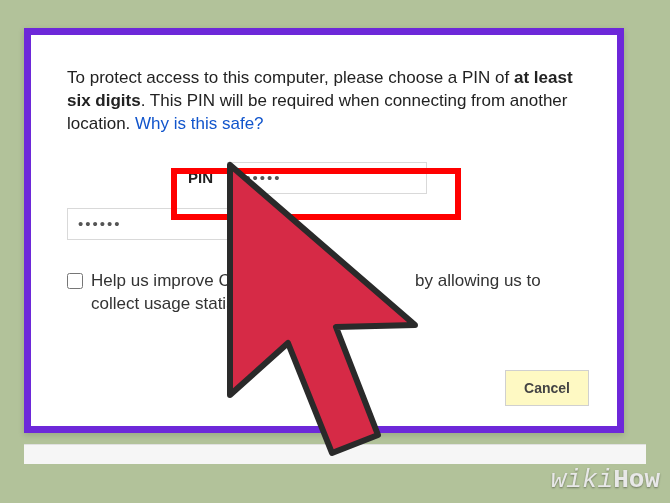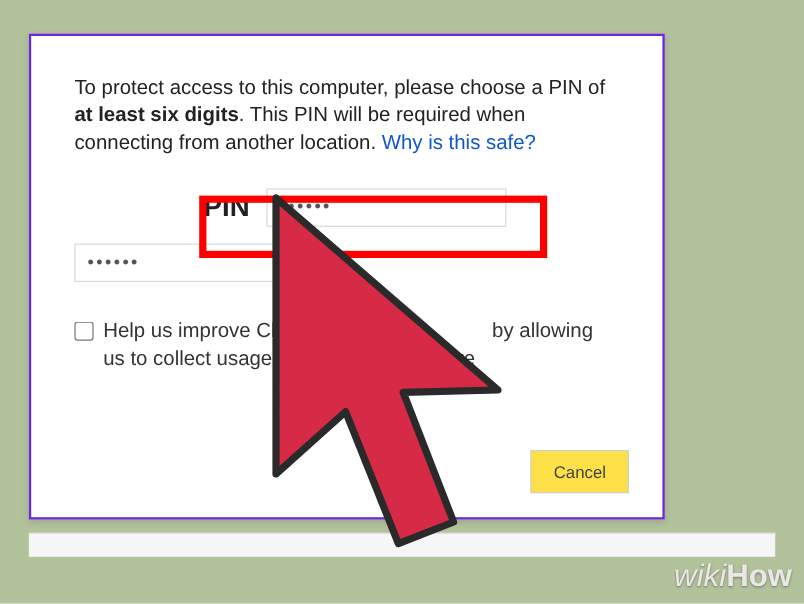--- a/index.html
+++ b/index.html
@@ -9,24 +9,24 @@
     font-family: Arial, Helvetica, sans-serif;
     font-size: 16px;
     color: #333;
     position: relative;
     overflow: hidden;
   }
   .dialog {
     position: absolute;
     left: 24px;
     top: 28px;
-    width: 530px;
+    width: 600px;
     height: 405px;
     background: #fff;
-    border: 2px solid #6d28d9;
+    border: 7px solid #6d28d9;
     box-shadow: 0 2px 6px rgba(0,0,0,0.15);
   }
   .content {
     padding: 32px 36px 20px 36px;
   }
   .desc {
     font-size: 17px;
     line-height: 1.35;
     color: #222;
   }
@@ -39,21 +39,21 @@
   .form { margin-top: 26px; }
   .row {
     display: flex;
     align-items: center;
     margin-bottom: 14px;
   }
   .lbl {
     width: 160px;
     text-align: right;
     padding-right: 14px;
-    font-size: 23px;
+    font-size: 15px;
     font-weight: bold;
     color: #222;
   }
   .pin-input {
     width: 200px;
     height: 32px;
     border: 1px solid #d9d9d9;
     padding: 4px 10px;
     font-size: 15px;
     letter-spacing: 2px;
@@ -88,45 +88,46 @@
   }
   .buttons {
     position: absolute;
     right: 28px;
     bottom: 20px;
     display: flex;
     gap: 10px;
   }
   .btn {
     border: 1px solid #d0d0d0;
-    background: #fde047;
+    background: #fef9c3;
     font-size: 14px;
     color: #444;
     padding: 9px 18px;
     cursor: pointer;
+    font-weight: bold;
   }
   .btn.ok {
     width: 70px;
     visibility: hidden; 
   }
   .shadow-strip {
     position: absolute;
     left: 24px;
     top: 444px;
     width: 622px;
     height: 20px;
     background: #f6f6f6;
     border-top: 1px solid #e0e0e0;
   }
   .watermark {
     position: absolute;
     right: 10px;
     bottom: 8px;
     color: #e8e8e8;
-    font-family: Liberation Sans, sans-serif;
+    font-family: Liberation Mono, monospace;
     font-size: 26px;
     text-shadow: 0 1px 2px rgba(0,0,0,0.4);
   }
   .watermark .w1 { font-style: italic; }
   .watermark .w2 { font-weight: bold; }
   .cursor {
     position: absolute;
     left: 210px;
     top: 155px;
     width: 240px;

